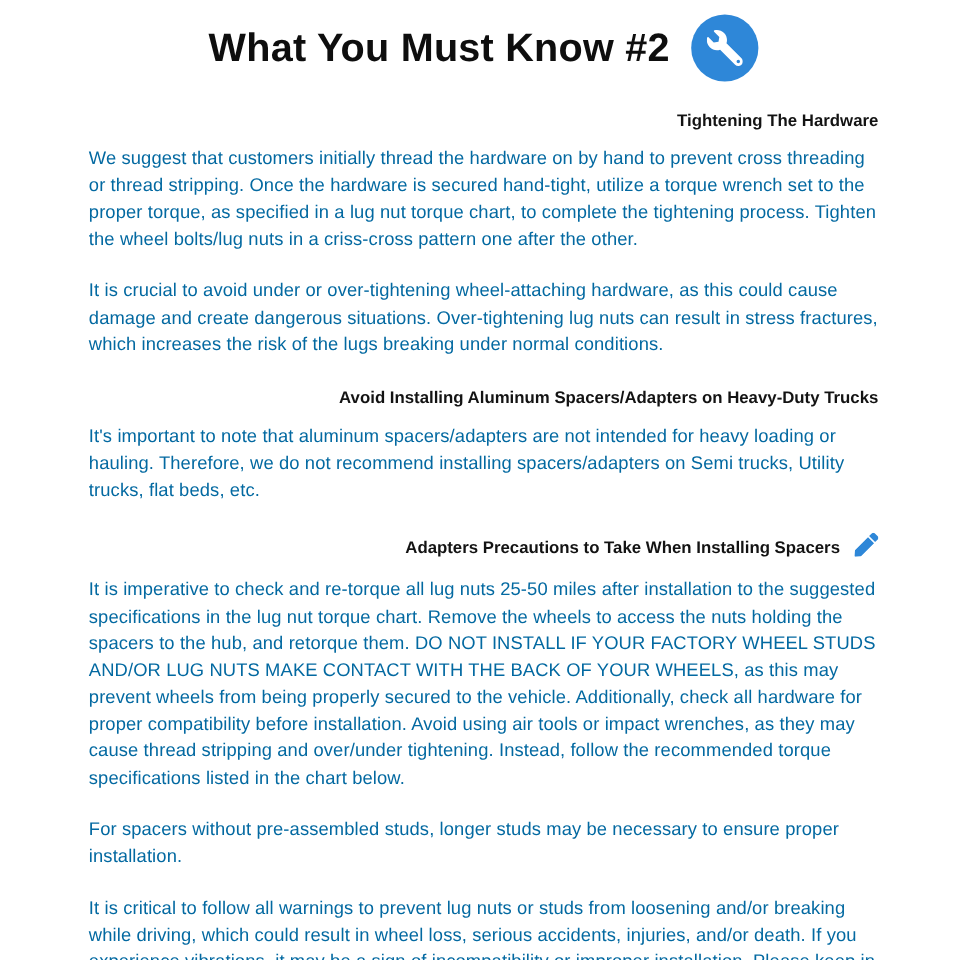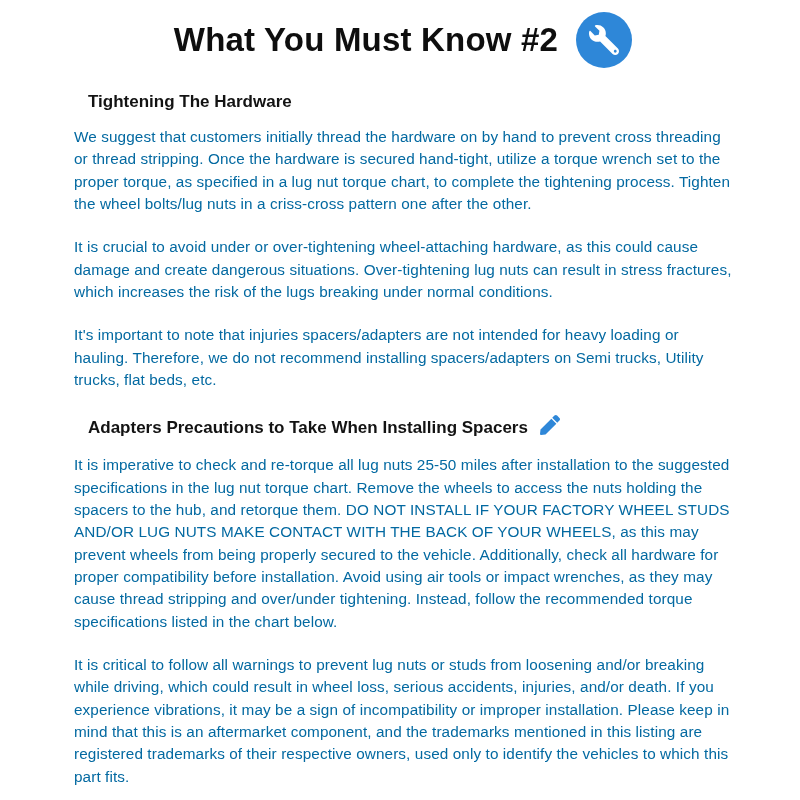--- a/index.html
+++ b/index.html
@@ -39,27 +39,28 @@
     align-items: center;
     justify-content: center;
     flex: 0 0 auto;
   }
   .icon-circle svg {
     width: 30px;
     height: 30px;
     transform: scaleX(-1);
   }
   .section-heading {
-    font-size: 17px;
+    font-size: 14px;
     font-weight: 700;
     color: #131313;
     margin: 24px 0 14px 14px;
     display: flex;
     align-items: center;
     gap: 12px;
+    justify-content: flex-end;
   }
   .section-heading .pen svg {
     width: 20px;
     height: 20px;
     transform: rotate(0deg);
   }
   .para {
     font-size: 15.3px;
     line-height: 1.46;
     color: #0369a1;
@@ -83,29 +84,33 @@
 
   <div>
     <div class="section-heading">
       <span>Tightening The Hardware</span>
     </div>
     <p class="para"> We suggest that customers initially thread the hardware on by hand to prevent cross threading or thread stripping. Once the hardware is secured hand-tight, utilize a torque wrench set to the proper torque, as specified in a lug nut torque chart, to complete the tightening process. Tighten the wheel bolts/lug nuts in a criss-cross pattern one after the other.</p>
     <p class="para">It is crucial to avoid under or over-tightening wheel-attaching hardware, as this could cause damage and create dangerous situations. Over-tightening lug nuts can result in stress fractures, which increases the risk of the lugs breaking under normal conditions.</p>
   </div>
 
   <div>
-    <p class="para">It's important to note that injuries spacers/adapters are not intended for heavy loading or hauling. Therefore, we do not recommend installing spacers/adapters on Semi trucks, Utility trucks, flat beds, etc.</p>
+    <div class="section-heading">
+      <span>Avoid Installing Aluminum Spacers/Adapters on Heavy-Duty Trucks</span>
+    </div>
+    <p class="para">It's important to note that aluminum spacers/adapters are not intended for heavy loading or hauling. Therefore, we do not recommend installing spacers/adapters on Semi trucks, Utility trucks, flat beds, etc.</p>
   </div>
 
   <div>
     <div class="section-heading">
       <span>Adapters Precautions to Take When Installing Spacers</span>
       <span class="pen">
         <svg viewBox="0 0 512 512" aria-hidden="true">
           <path fill="#2e87d8" d="M290.74 93.24l128.02 128.02-277.99 277.99-114.14 12.6C11.35 513.54-1.56 500.62.14 485.34l12.7-114.22 277.9-277.88zm207.2-19.06l-60.11-60.11c-18.75-18.75-49.16-18.75-67.91 0l-56.55 56.55 128.02 128.02 56.55-56.55c18.75-18.76 18.75-49.16 0-67.91z"></path>
         </svg>
       </span>
     </div>
     <p class="para">It is imperative to check and re-torque all lug nuts 25-50 miles after installation to the suggested specifications in the lug nut torque chart. Remove the wheels to access the nuts holding the spacers to the hub, and retorque them. DO NOT INSTALL IF YOUR FACTORY WHEEL STUDS AND/OR LUG NUTS MAKE CONTACT WITH THE BACK OF YOUR WHEELS, as this may prevent wheels from being properly secured to the vehicle. Additionally, check all hardware for proper compatibility before installation. Avoid using air tools or impact wrenches, as they may cause thread stripping and over/under tightening. Instead, follow the recommended torque specifications listed in the chart below.</p>
+    <p class="para">For spacers without pre-assembled studs, longer studs may be necessary to ensure proper installation.</p>
     <p class="para">It is critical to follow all warnings to prevent lug nuts or studs from loosening and/or breaking while driving, which could result in wheel loss, serious accidents, injuries, and/or death. If you experience vibrations, it may be a sign of incompatibility or improper installation. Please keep in mind that this is an aftermarket component, and the trademarks mentioned in this listing are registered trademarks of their respective owners, used only to identify the vehicles to which this part fits.</p>
   </div>
 
 </div>
 
 </body></html>

